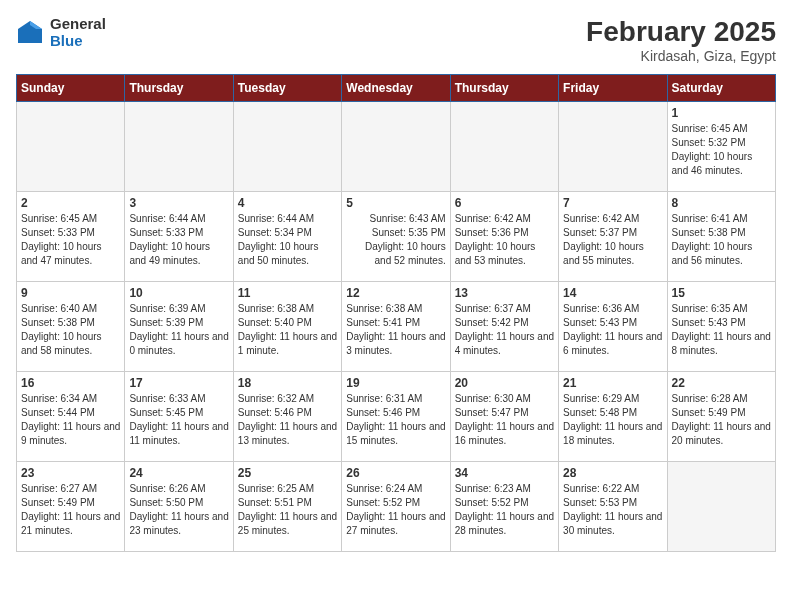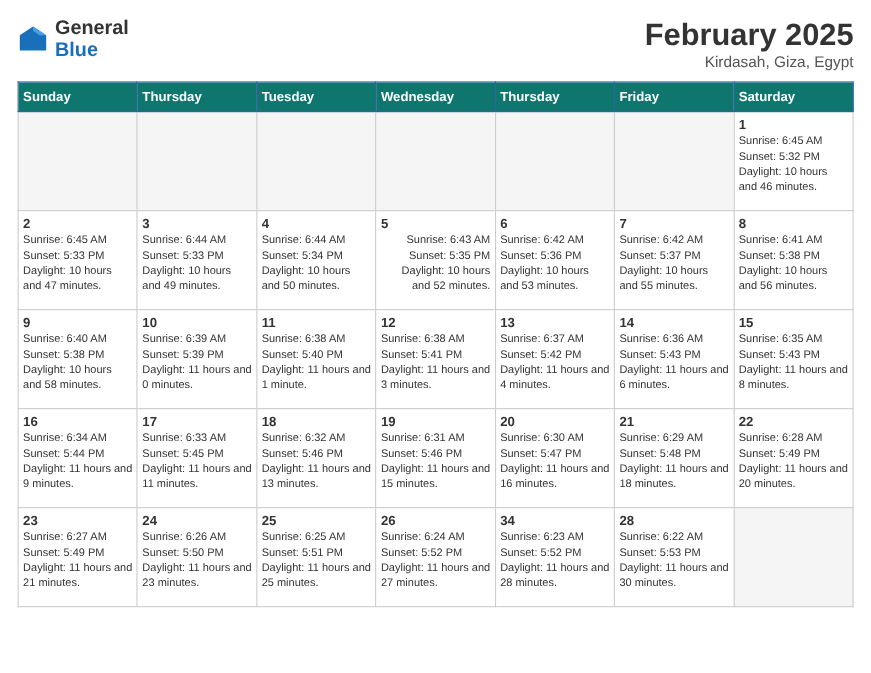--- a/index.html
+++ b/index.html
@@ -15,21 +15,21 @@
       justify-content: space-between;
       align-items: flex-start;
       margin-bottom: 10px;
     }
     .logo {
       display: flex;
       align-items: center;
       gap: 6px;
     }
     .logo-text {
-      font-size: 18px;
+      font-size: 15px;
       font-weight: bold;
       line-height: 1.1;
     }
     .logo-general { color: #333; }
     .logo-blue { color: #1a6fba; }
     .logo-icon {
       width: 28px;
       height: 28px;
     }
     .title-block {
@@ -43,21 +43,21 @@
     .location {
       font-size: 14px;
       color: #555;
     }
     .calendar {
       width: 100%;
       border-collapse: collapse;
       font-size: 11px;
     }
     .calendar th {
-      background: #0f766e;
+      background: #7f1d1d;
       color: white;
       padding: 6px 4px;
       text-align: left;
       font-size: 12px;
       font-weight: bold;
       border: 1px solid #2d65a3;
     }
     .calendar td {
       border: 1px solid #ccc;
       vertical-align: top;

